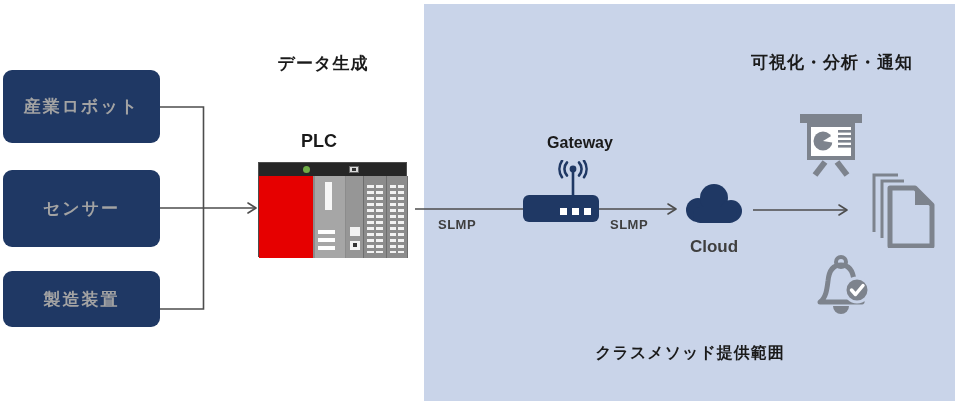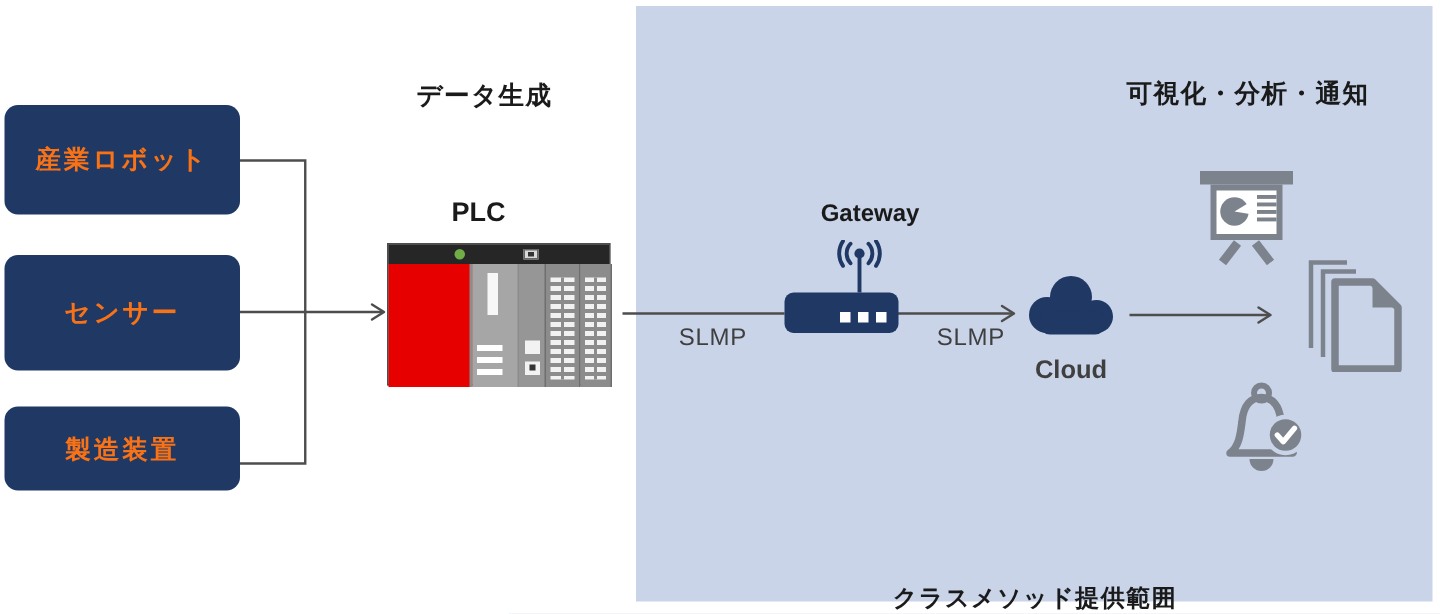--- a/index.html
+++ b/index.html
@@ -12,21 +12,21 @@
   .panel{position:absolute;left:424px;top:4px;width:531px;height:397px;background:var(--panel-bg);}
   .connectors{position:absolute;left:0;top:0;width:960px;height:409px;pointer-events:none;}
 
   .section-label{position:absolute;font-size:17px;font-weight:bold;color:var(--text-dark);
     text-align:center;letter-spacing:1px;}
   #lbl-gen{left:258px;top:52px;width:130px;}
   #lbl-col{left:505px;top:52px;width:130px;}
   #lbl-vis{left:738px;top:51px;width:188px;}
 
   .src-box{position:absolute;left:3px;width:157px;background:var(--navy);border-radius:9px;
-    color:#f97316;font-weight:bold;font-size:17px;letter-spacing:2px;
+    color:#a3a3a3;font-weight:bold;font-size:17px;letter-spacing:2px;
     display:flex;align-items:center;justify-content:center;}
   #src-0{top:70px;height:73px;}
   #src-1{top:170px;height:77px;}
   #src-2{top:271px;height:56px;}
 
   
   .plc-label{position:absolute;left:284px;top:131px;width:70px;text-align:center;
     font-size:18px;font-weight:bold;color:var(--text-dark);}
   .plc{position:absolute;left:258px;top:162px;width:149px;height:95px;background:#a6a6a6;
     border:1px solid #4d4d4d;}
@@ -53,31 +53,31 @@
 
   
   .gw-label{position:absolute;left:535px;top:134px;width:90px;text-align:center;
     font-size:16px;font-weight:bold;color:var(--text-dark);}
   .gw-icon{position:absolute;left:521px;top:160px;}
   
   .cloud-icon{position:absolute;left:681px;top:183px;}
   .cloud-label{position:absolute;left:684px;top:237px;width:60px;text-align:center;
     font-size:17px;font-weight:bold;color:var(--label-gray);}
   
-  .proto{position:absolute;font-size:16px;font-weight:normal;color:var(--label-gray);
-    width:60px;text-align:right;letter-spacing:.5px;}
+  .proto{position:absolute;font-size:13px;font-weight:bold;color:var(--label-gray);
+    width:60px;text-align:left;letter-spacing:.5px;}
   #proto-slmp{left:438px;top:217px;}
   #proto-mqtt{left:610px;top:217px;}
 
   .pres-icon{position:absolute;left:800px;top:114px;}
   .docs-icon{position:absolute;left:868px;top:170px;}
   .bell-icon{position:absolute;left:808px;top:254px;}
 
   .scope-label{position:absolute;left:575px;top:343px;width:230px;text-align:center;
-    font-size:16px;font-weight:bold;color:var(--text-dark);letter-spacing:1px;margin-top:46px;}
+    font-size:16px;font-weight:bold;color:var(--text-dark);letter-spacing:1px;}
 </style>
 </head>
 <body>
 
 <div class="stage">
 
   <div class="panel"></div>
 
   <svg class="connectors" viewBox="0 0 960 409" fill="none" stroke="var(--line)" stroke-width="1.6">
     <path d="M160 107 H203.5 V309 H160"></path>

